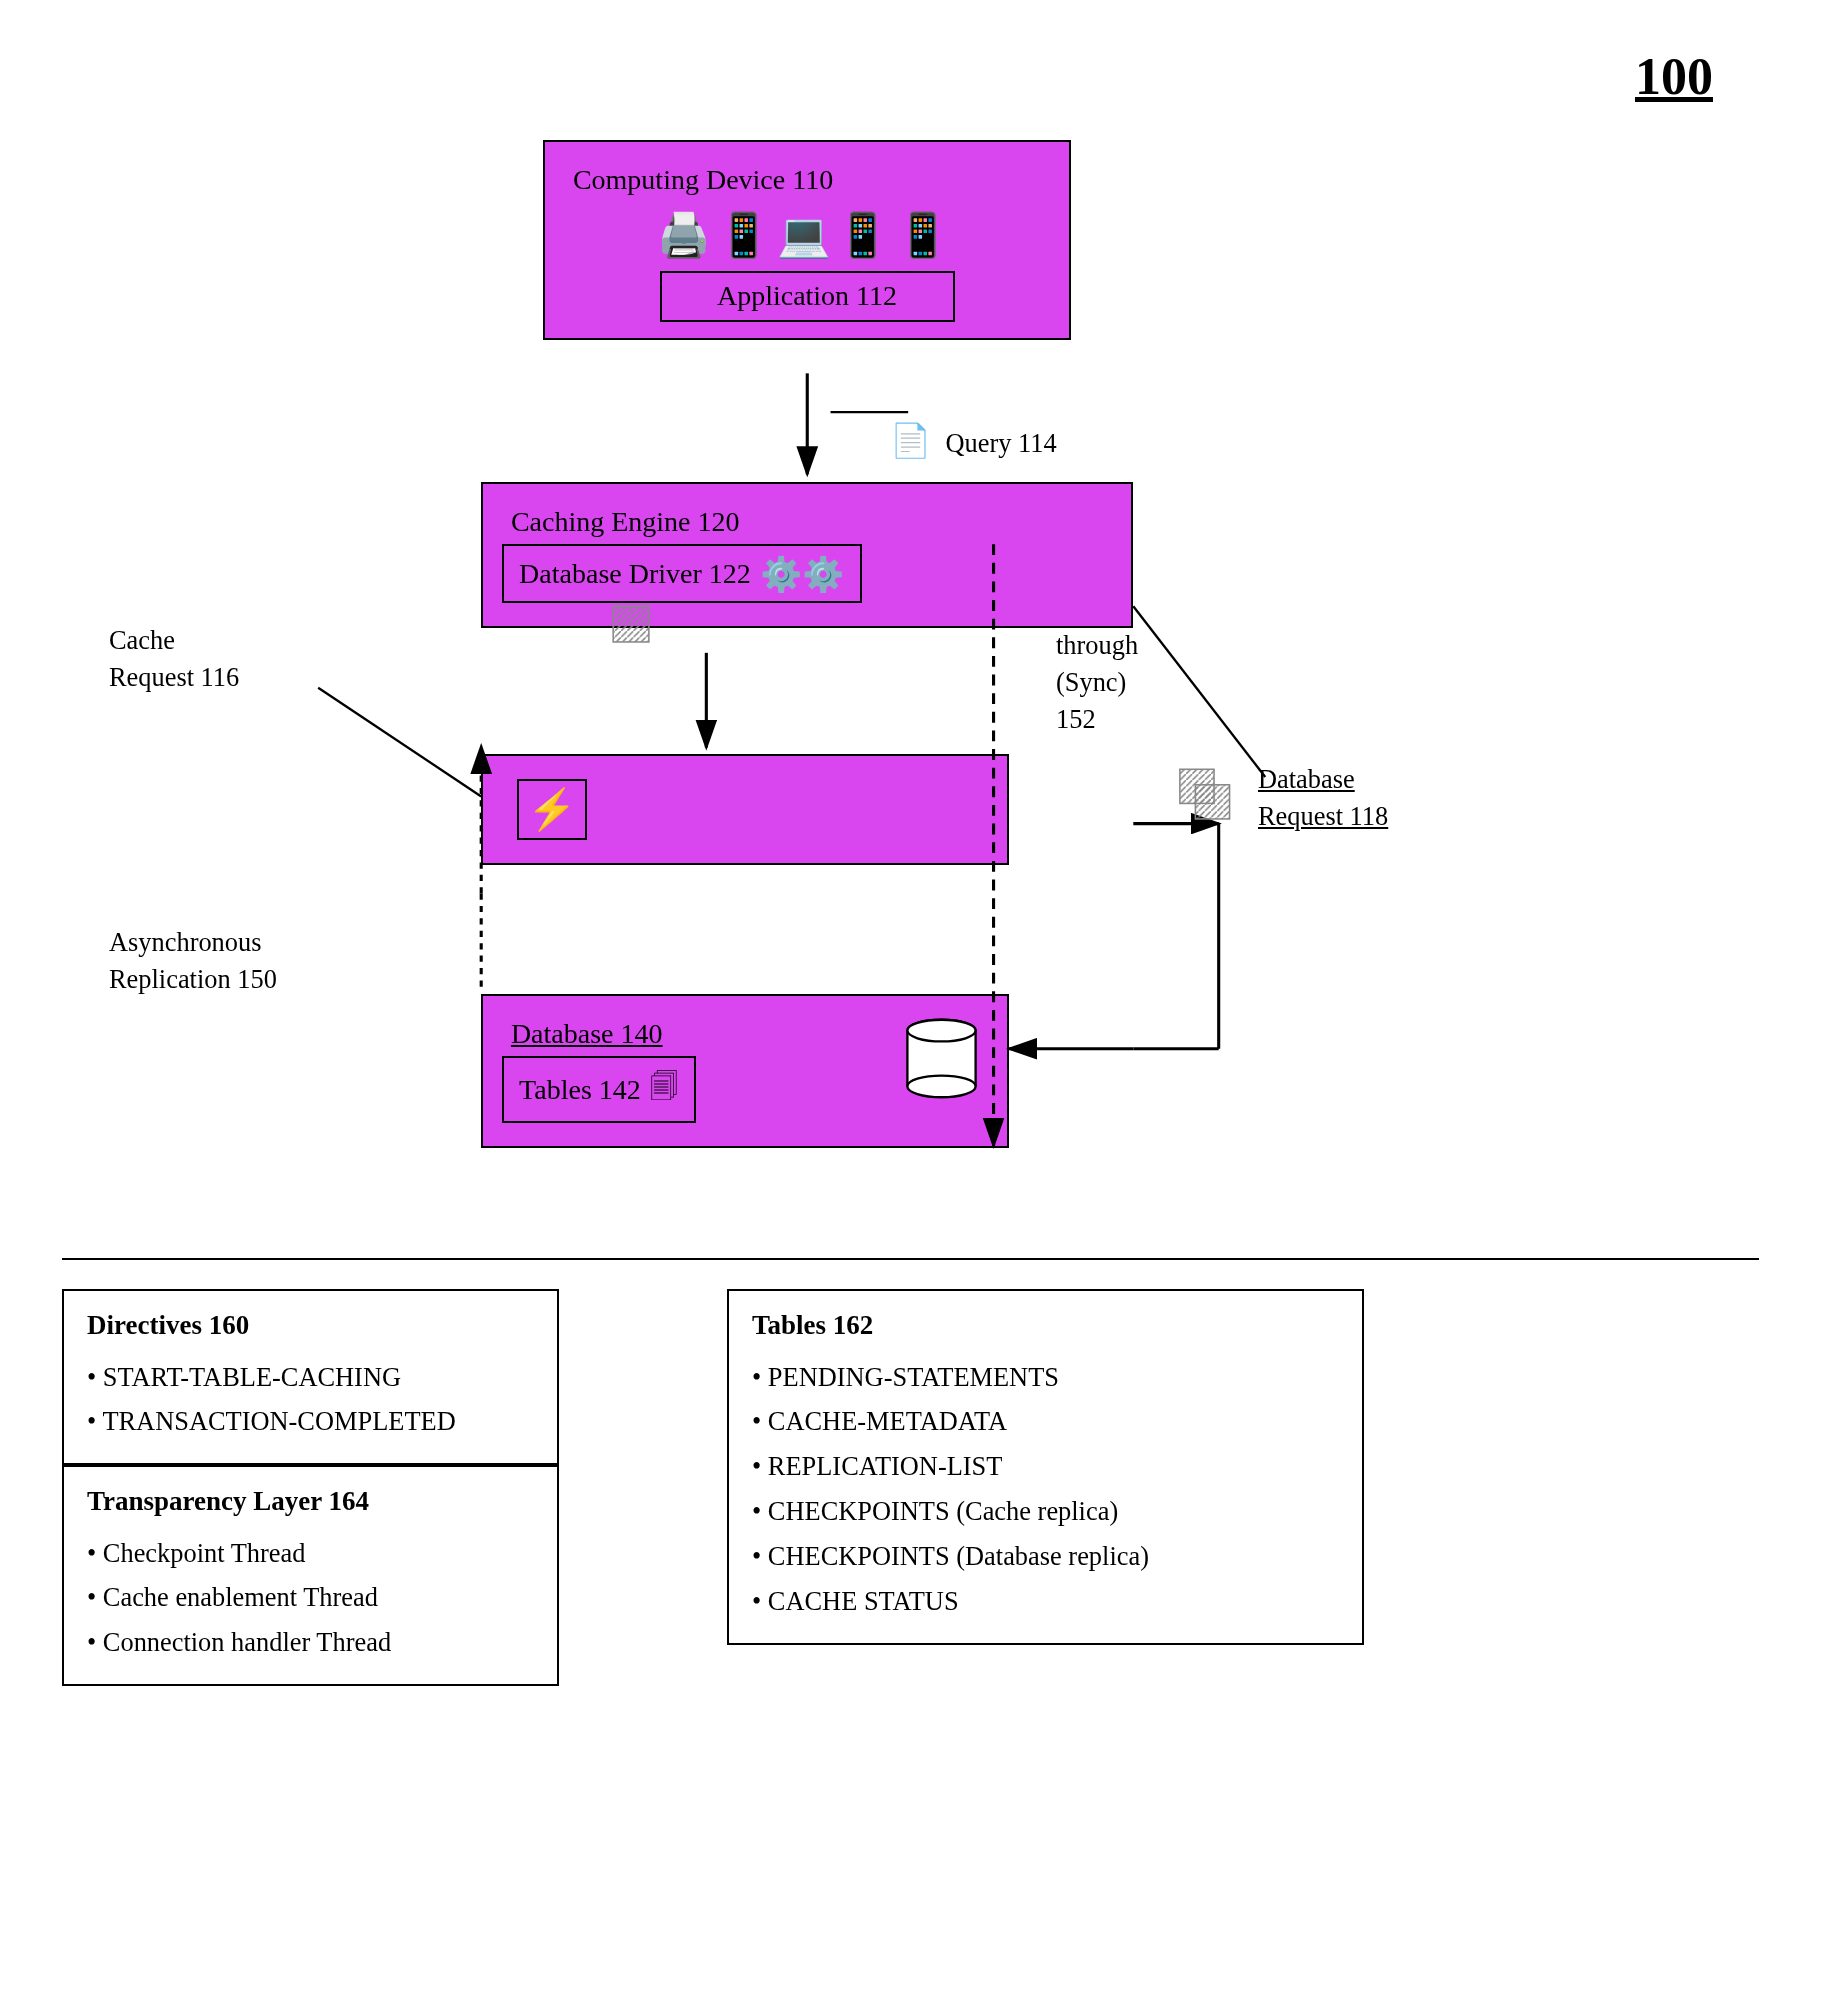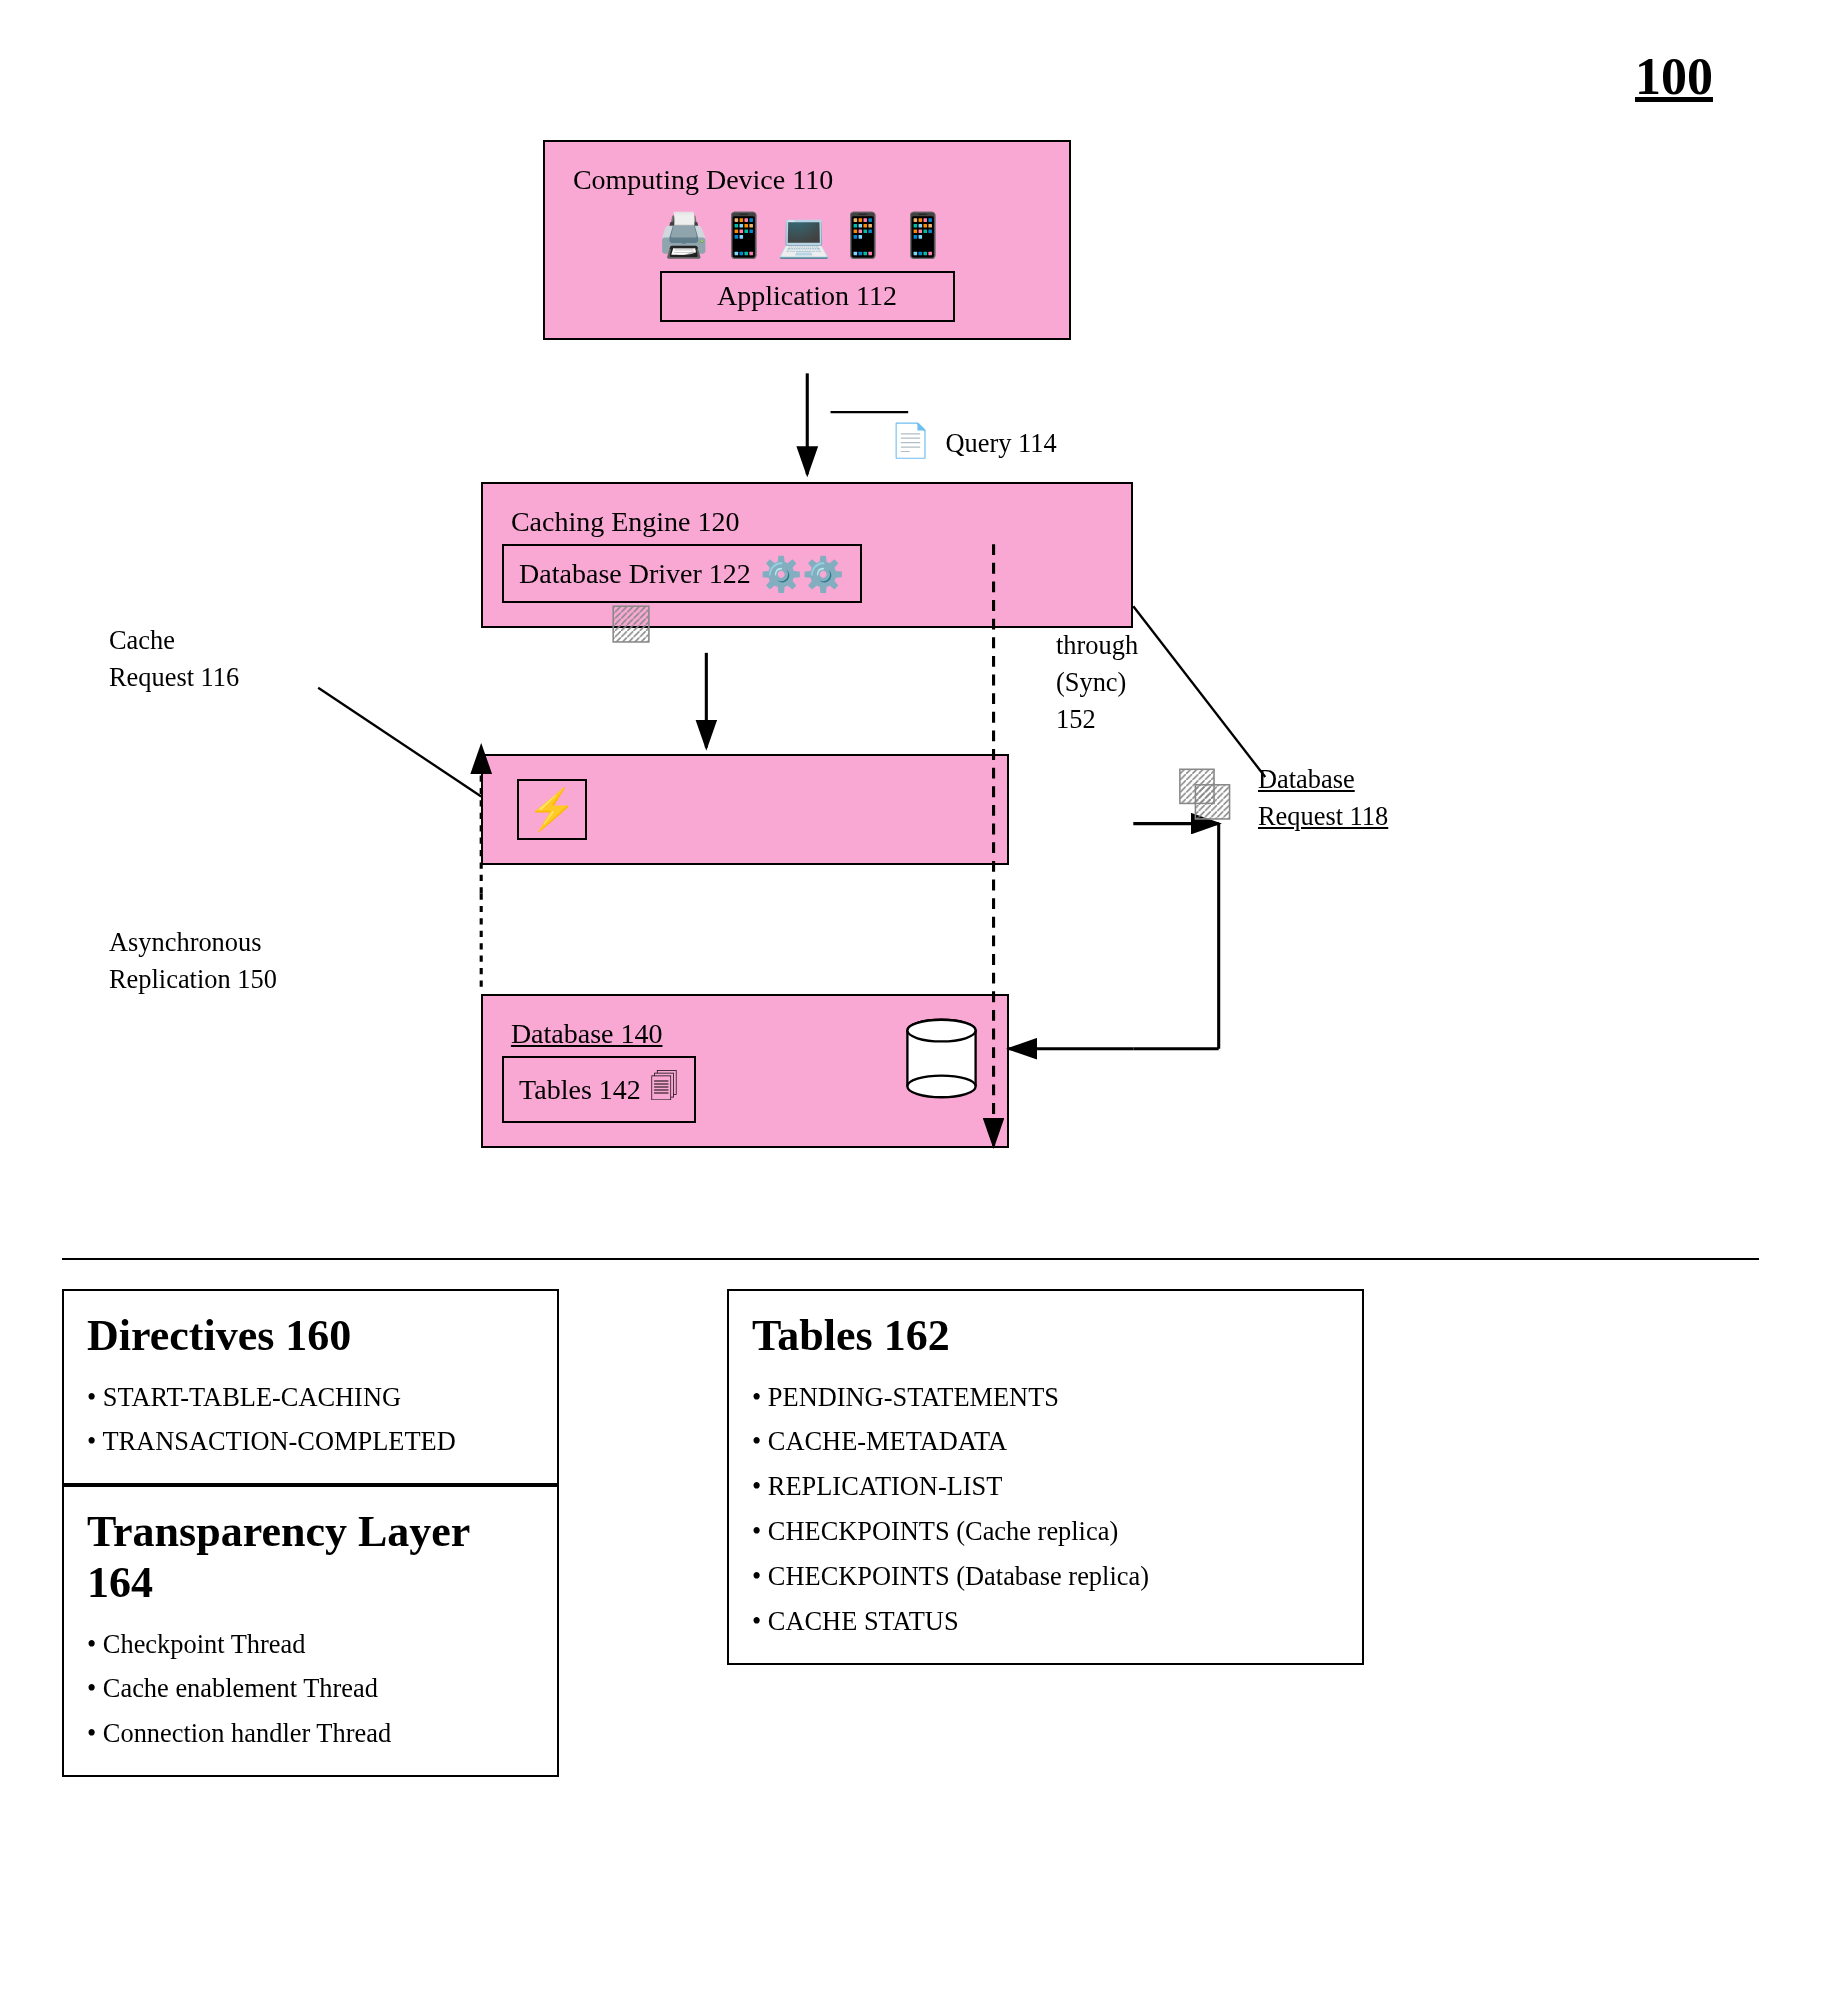--- a/index.html
+++ b/index.html
@@ -36,21 +36,21 @@
       top: 78px;
       left: 62px;
       width: 1697px;
       height: 1204px;
     }
 
     
     .box {
       position: absolute;
       border: 2.3px solid #000;
-      background: #f9a8d4;
+      background: #d946ef;
     }
 
     .box-title {
       font-size: 28px;
       padding: 6.2px 9.3px;
     }
 
     
     .computing-device-box {
       top: 62px;
@@ -165,21 +165,21 @@
 
     .panel-box {
       border: 2.3px solid #000;
       display: inline-block;
       vertical-align: top;
       padding: 18.6px 23px;
       background: #fff;
     }
 
     .panel-title {
-      font-size: 44px;
+      font-size: 27px;
       font-weight: bold;
       margin-bottom: 14px;
     }
 
     .panel-list {
       list-style: none;
       font-size: 26.4px;
       line-height: 1.7;
     }
 

